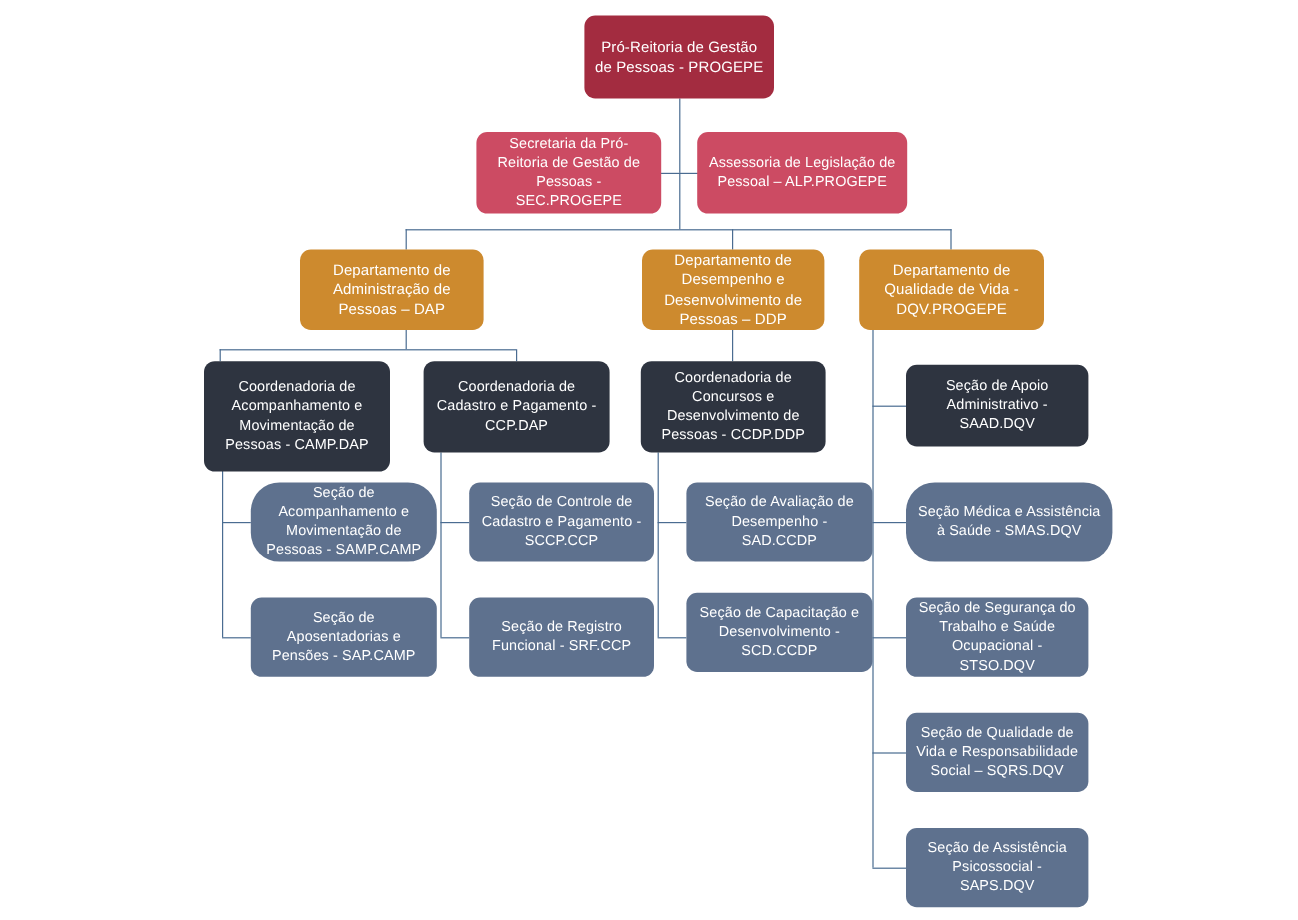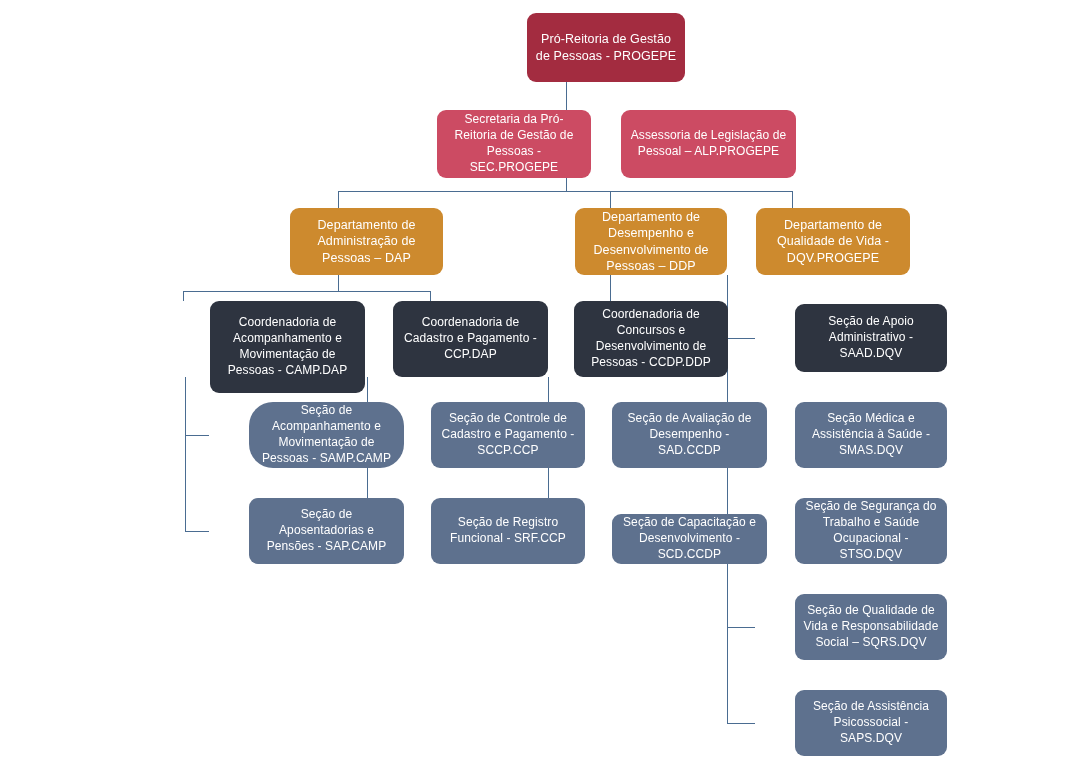--- a/index.html
+++ b/index.html
@@ -23,21 +23,20 @@
     display: flex;
     align-items: center;
     justify-content: center;
     text-align: center;
     color: #ffffff;
     border-radius: 9px;
     padding: 4px 8px;
     line-height: 1.32;
     z-index: 3;
     letter-spacing: 0.1px;
-    margin-left: 40px;
   }
   .node span {
     display: block;
     width: 100%;
   }
   .lvl-root   { background: #a32c40; font-size: 12.5px; }
   .lvl-staff  { background: #cc4b63; font-size: 12px; }
   .lvl-dept   { background: #cd8a2e; font-size: 12.5px; }
   .lvl-coord  { background: #2e3440; font-size: 12px; }
   .lvl-sec    { background: #5e718e; font-size: 12px; }
@@ -146,25 +145,25 @@
   </div>
 
   <div class="node lvl-sec" style="left:391px; top:498px; width:154px; height:66px;">
     <span>Seção de Registro Funcional - SRF.CCP</span>
   </div>
 
   <div class="node lvl-sec" style="left:572px; top:402px; width:155px; height:66px;">
     <span>Seção de Avaliação de Desempenho - SAD.CCDP</span>
   </div>
 
-  <div class="node lvl-sec" style="left:572px; top:514px; width:155px; height:50px;justify-content:flex-end;">
+  <div class="node lvl-sec" style="left:572px; top:494px; width:155px; height:66px;justify-content:flex-end;">
     <span>Seção de Capacitação e Desenvolvimento - SCD.CCDP</span>
   </div>
 
-  <div class="node lvl-sec" style="left:755px; top:402px; width:152px; height:66px;">
+  <div class="node lvl-sec" style="left:755px; top:402px; width:172px; height:66px;border-radius:24px;">
     <span>Seção Médica e Assistência à Saúde - SMAS.DQV</span>
   </div>
 
   <div class="node lvl-sec" style="left:755px; top:498px; width:152px; height:66px;">
     <span>Seção de Segurança do Trabalho e Saúde Ocupacional - STSO.DQV</span>
   </div>
 
   <div class="node lvl-sec" style="left:755px; top:594px; width:152px; height:66px;">
     <span>Seção de Qualidade de Vida e Responsabilidade Social – SQRS.DQV</span>
   </div>

